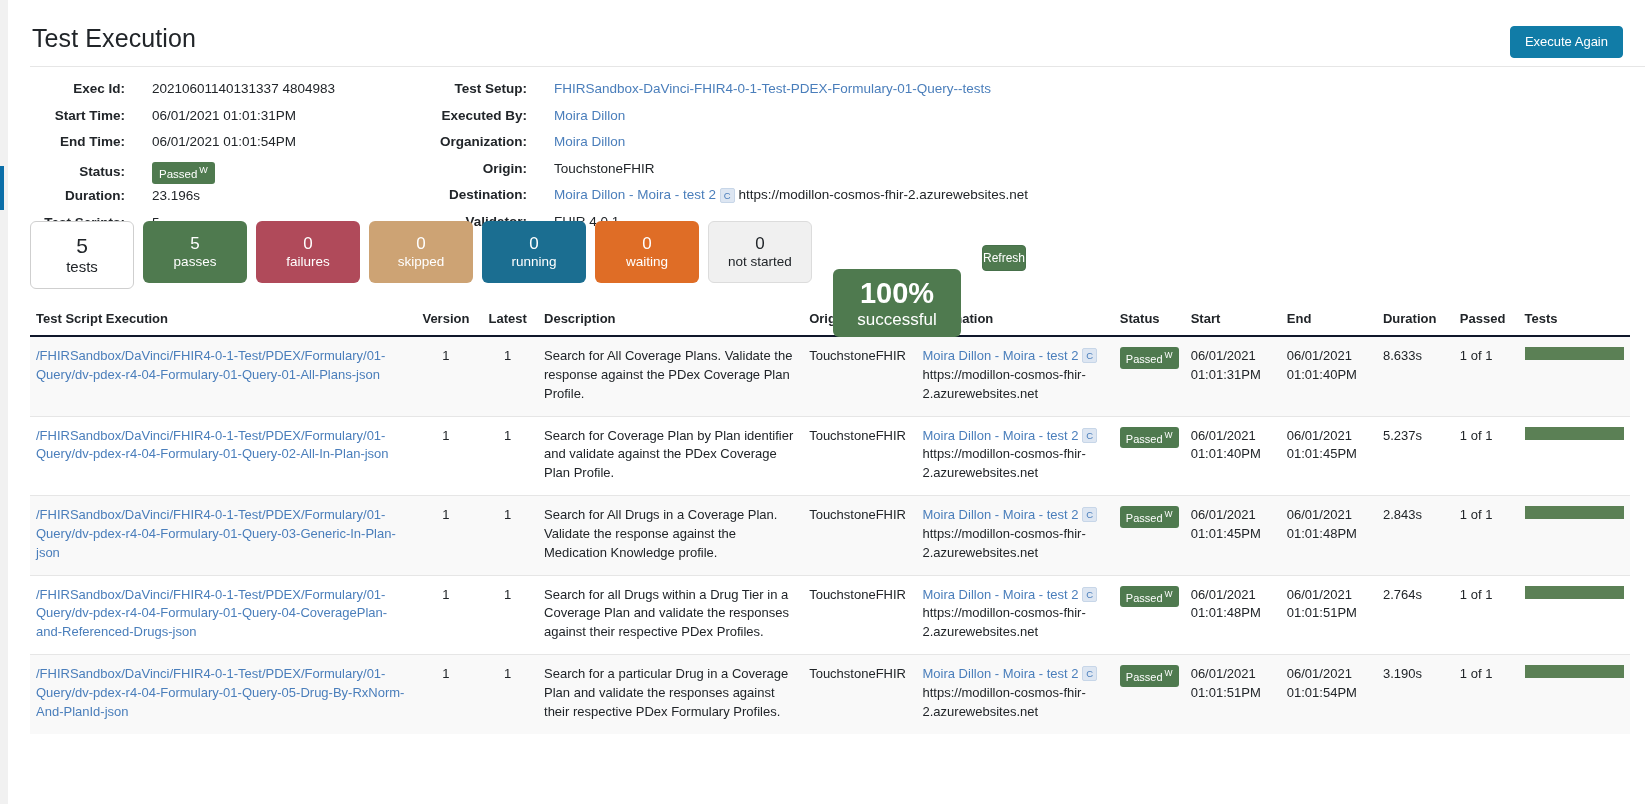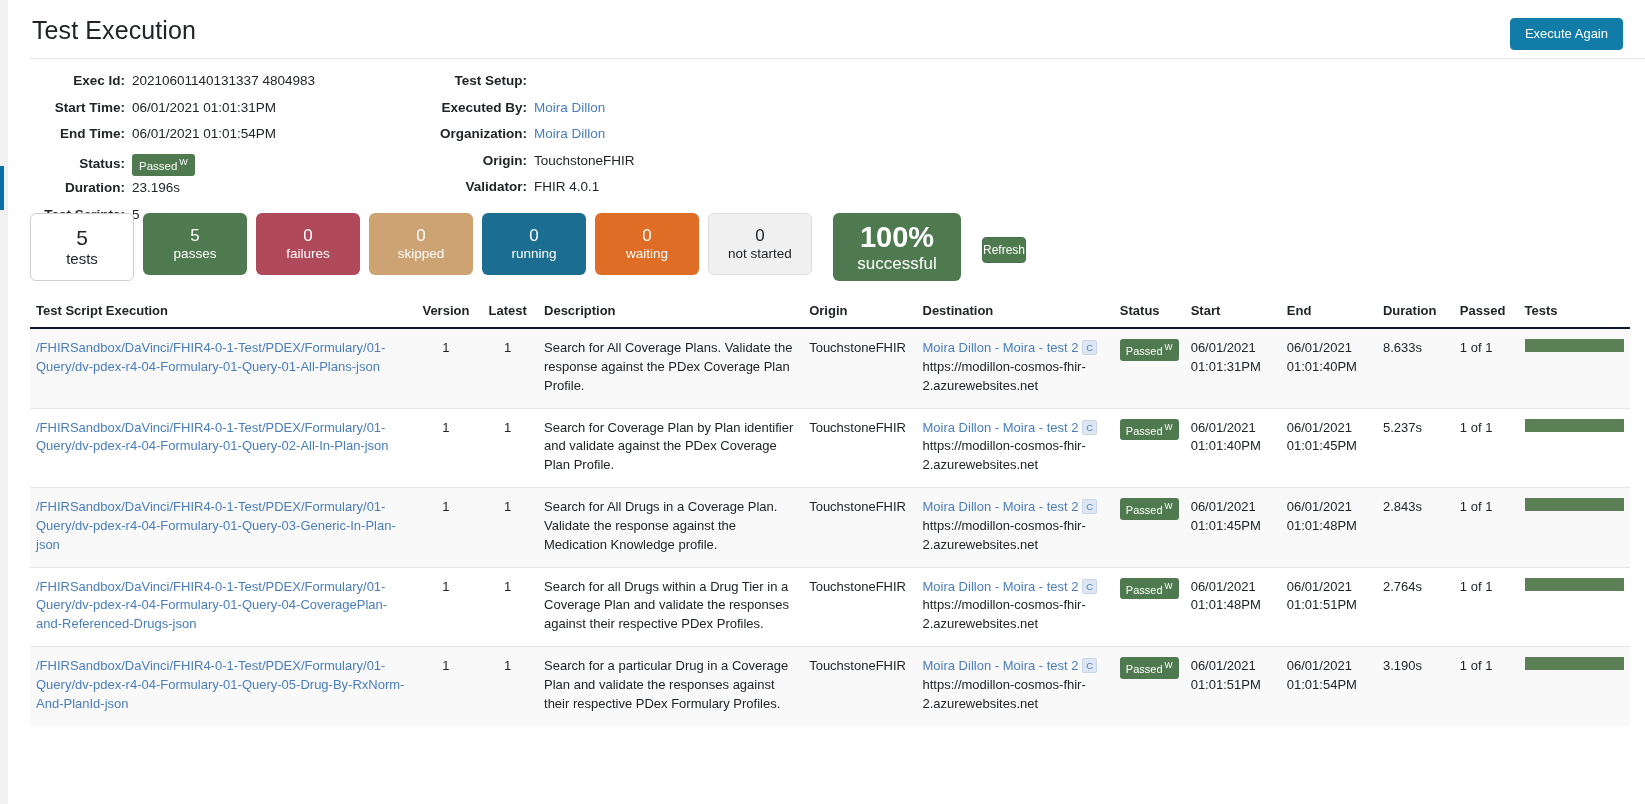--- a/index.html
+++ b/index.html
@@ -11,21 +11,21 @@
     color: #212529;
     overflow: hidden;
   }
   .page { position: relative; width: 1645px; height: 804px; background:#fff; }
 
   
   .edge-grey { position:absolute; left:0; top:0; width:8px; height:804px; background:#f1f1f1; }
   .edge-blue { position:absolute; left:0; top:166px; width:4px; height:44px; background:#0a6ea8; }
   .edge-white { position:absolute; left:8px; top:0; width:14px; height:804px; background:#ffffff; }
 
-  .content { position:absolute; left:22px; top:4px; width:1623px; height:576px; }
+  .content { position:absolute; left:22px; top:12px; width:1623px; height:576px; }
 
   
   .titlebar {
     position:relative; height:54px;
     padding: 10px 0 0 10px;
   }
   .page-title {
     font-size: 25px; font-weight: 400; color:#212529; letter-spacing:.1px;
     line-height: 32px;
   }
@@ -37,21 +37,21 @@
   }
   .title-rule { border-bottom:1px solid #e6e6e6; margin: 0 0 0 8px; }
 
   
   .meta {
     position:relative; padding: 14px 0 0 0; height:150px;
   }
   .meta-col { position:absolute; top:14px; }
   .meta-col.left { left:0; width:420px; }
   .meta-col.right { left:400px; width:1100px; }
-  .meta-row { display:flex; align-items:baseline; margin-bottom: 8.5px; min-height:18px; }
+  .meta-row { display:flex; align-items:baseline; margin-bottom: 8.5px; min-height:18px;gap:20px; }
   .meta-row.status-row { margin-bottom: 5px; }
   .meta-label {
     font-weight:bold; font-size:13.5px; text-align:right; color:#212529;
     padding-right:7px; flex:0 0 auto;
   }
   .left .meta-label { width:110px; }
   .right .meta-label { width:112px; }
   .meta-value { font-size:13.5px; color:#212529; }
   .meta-value a, .link { color:#4a7ebb; text-decoration:none; }
 
@@ -83,21 +83,21 @@
   }
   .stat.tests .num { font-size:21px; }
   .stat.tests .lbl { font-size:15px; }
   .stat.passes   { background:#4f7a4f; }
   .stat.failures { background:#b04a5a; }
   .stat.skipped  { background:#cda374; }
   .stat.running  { background:#1b6e91; }
   .stat.waiting  { background:#df6d26; }
   .stat.notstarted { background:#f0f0f0; color:#212529; border:1px solid #dcdcdc; }
   .stat.success {
-    background:#4f7a4f; width:128px; height:68px; margin-left:12px;
+    background:#4f7a4f; width:128px; height:68px; margin-left:12px;margin-top:48px;
   }
   .stat.success .num { font-size:29px; font-weight:bold; }
   .stat.success .lbl { font-size:17px; }
   .btn-refresh {
     background:#4f7a4f; color:#fff; border:1px solid #46704a; border-radius:4px;
     font-size:12px; padding:5px 0; margin-left:12px; margin-top:24px; cursor:pointer;
     font-family:"Liberation Sans", sans-serif; line-height:1.2;
   }
 
   
@@ -183,32 +183,41 @@
         </div>
         <div class="meta-row">
           <div class="meta-label">Test Scripts:</div>
           <div class="meta-value">5</div>
         </div>
       </div>
 
       <div class="meta-col right">
         <div class="meta-row">
           <div class="meta-label">Test Setup:</div>
+          <div class="meta-value"><a href="#" class="link">FHIRSandbox-DaVinci-FHIR4-0-1-Test-PDEX-Formulary-01-Query--tests</a></div>
         </div>
         <div class="meta-row">
           <div class="meta-label">Executed By:</div>
           <div class="meta-value"><a href="#" class="link">Moira Dillon</a></div>
         </div>
         <div class="meta-row">
           <div class="meta-label">Organization:</div>
           <div class="meta-value"><a href="#" class="link">Moira Dillon</a></div>
         </div>
         <div class="meta-row">
           <div class="meta-label">Origin:</div>
           <div class="meta-value">TouchstoneFHIR</div>
+        </div>
+        <div class="meta-row">
+          <div class="meta-label">Destination:</div>
+          <div class="meta-value">
+            <a href="#" class="link">Moira Dillon - Moira - test 2</a>
+            <span class="cbadge">C</span>
+            <span>https://modillon-cosmos-fhir-2.azurewebsites.net</span>
+          </div>
         </div>
         <div class="meta-row">
           <div class="meta-label">Validator:</div>
           <div class="meta-value">FHIR 4.0.1</div>
         </div>
       </div>
     </div>
 
     <div class="stats">
       <div class="stat tests">

